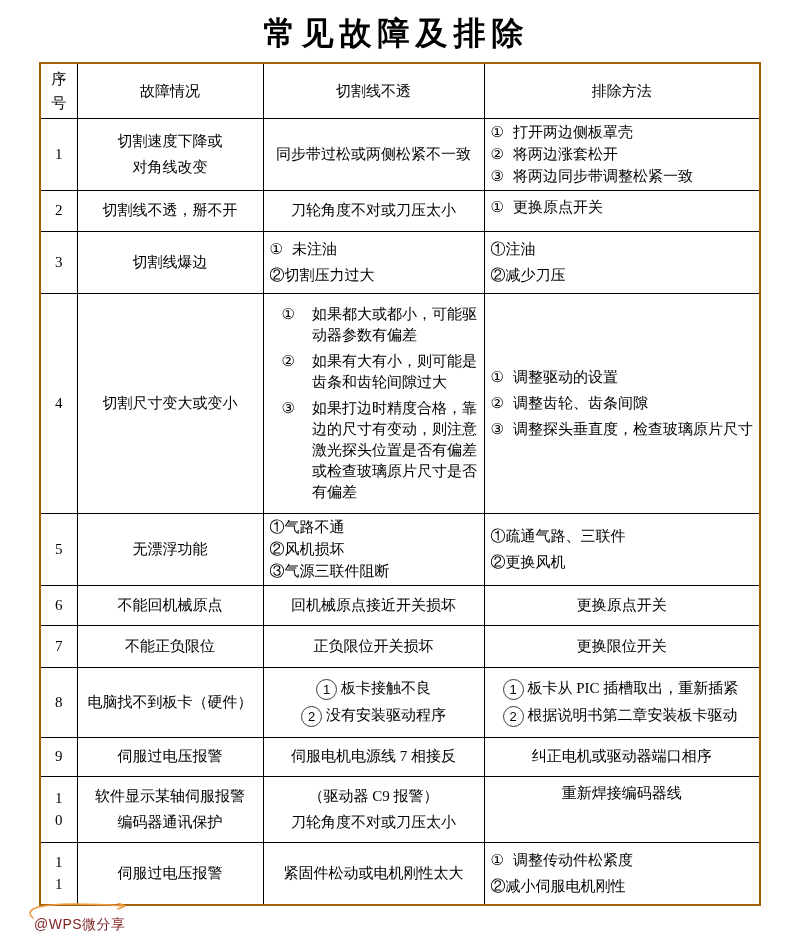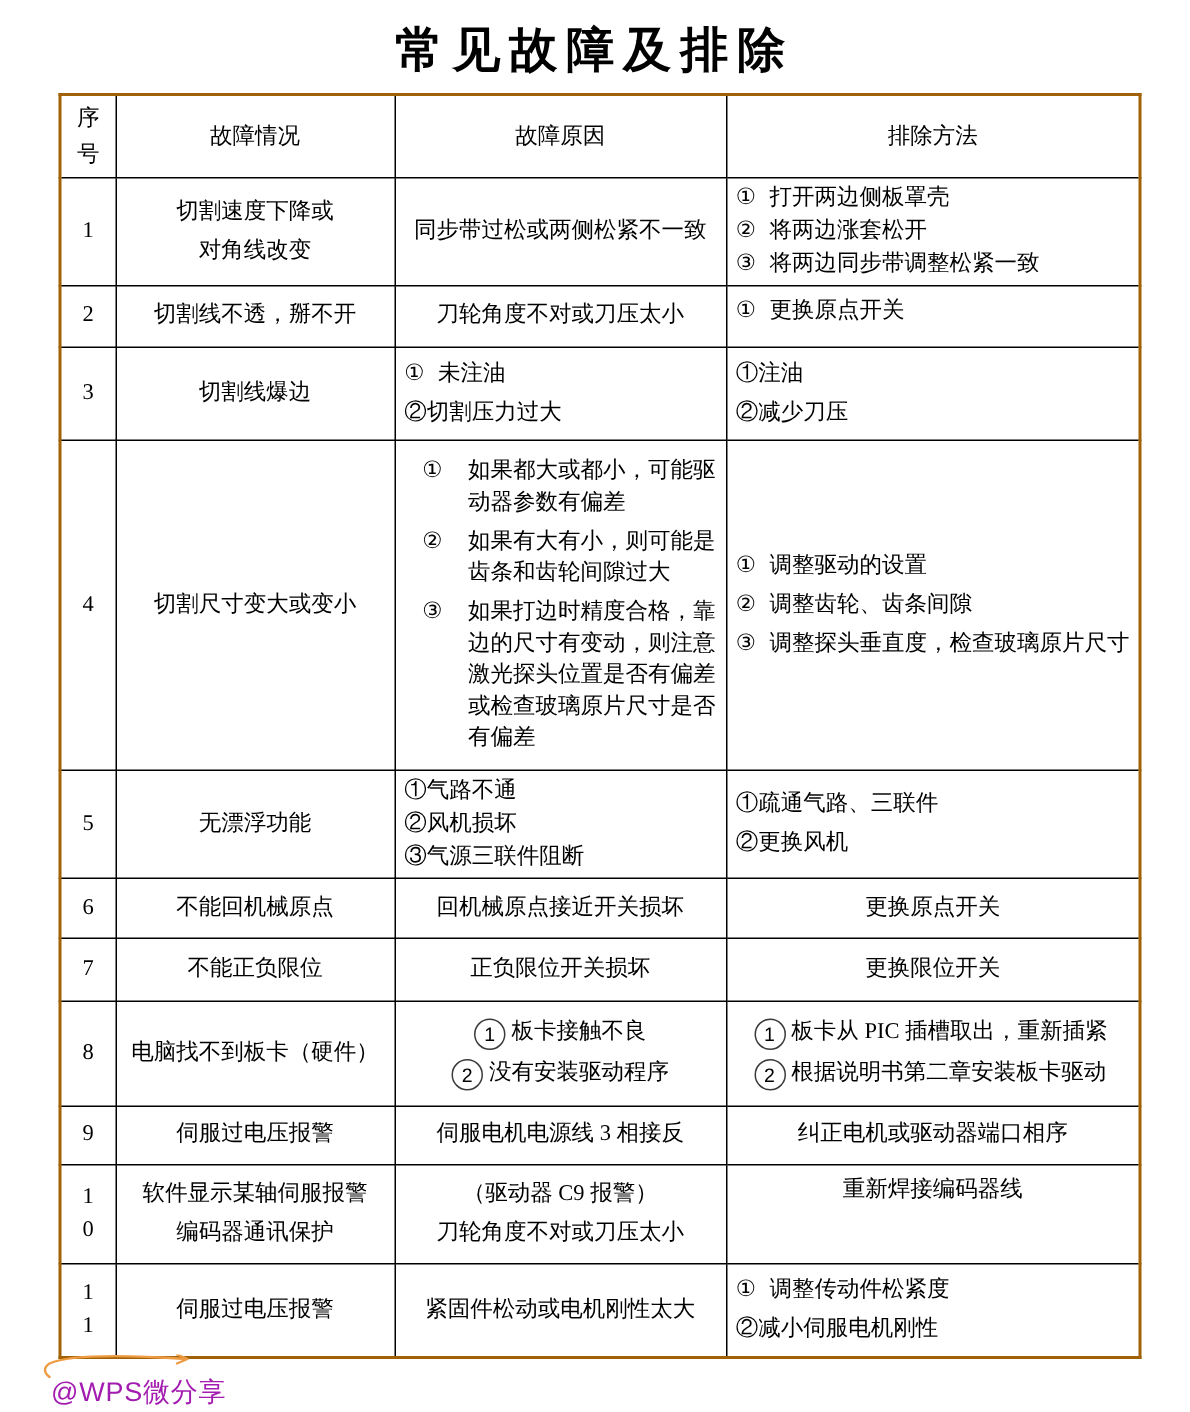--- a/index.html
+++ b/index.html
@@ -56,21 +56,21 @@
     font-family:"Liberation Sans", sans-serif;
   }
 
   .watermark {
     position:absolute; left:26px; top:903px;
     width:140px; height:34px;
     font-family:"Liberation Sans", sans-serif;
   }
   .watermark .wm-text {
     position:absolute; left:8px; top:13px;
-    font-size:18px; color:#a21caf; letter-spacing:0.5px;
+    font-size:14px; color:#7f1d1d; letter-spacing:0.5px;
   }
   .watermark svg { position:absolute; left:0; top:0; }
 </style>
 </head>
 <body>
 
 <div class="page">
 
   <div class="doc-title">常见故障及排除</div>
 
@@ -78,21 +78,21 @@
     <colgroup>
       <col style="width:37px">
         <col style="width:186px">
         <col style="width:221px">
         <col style="width:276px">
     </colgroup>
     <thead>
       <tr id="header-row" style="height: 55px;">
           <th>序号</th>
           <th>故障情况</th>
-          <th>故障原因</th>
+          <th>切割线不透</th>
           <th>排除方法</th>
         </tr>
     </thead>
     <tbody id="table-body">
         <tr style="height: 71px;">
           <td class="align-center tight">
             <div class="line">1</div>
           </td>
           <td class="align-center loose">
             <div class="line">切割速度下降或</div>
@@ -262,21 +262,21 @@
           </td>
         </tr>
         <tr style="height: 39px;">
           <td class="align-center tight">
             <div class="line">9</div>
           </td>
           <td class="align-center tight">
             <div class="line">伺服过电压报警</div>
           </td>
           <td class="align-center tight">
-            <div class="line">伺服电机电源线 3 相接反</div>
+            <div class="line">伺服电机电源线 7 相接反</div>
           </td>
           <td class="align-center tight">
             <div class="line">纠正电机或驱动器端口相序</div>
           </td>
         </tr>
         <tr style="height: 66px;">
           <td class="align-center tight">
             <div class="line">1</div>
             <div class="line">0</div>
           </td>

